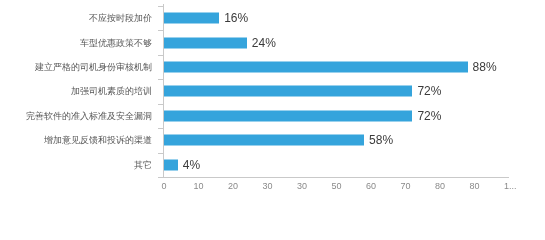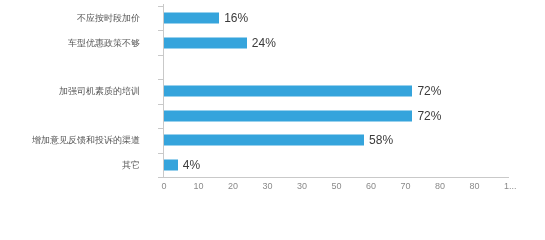--- a/index.html
+++ b/index.html
@@ -58,21 +58,21 @@
   }
   .bar-row {
     position: absolute;
     left: 0;
     height: 24.42px;
     width: 100%;
   }
   .cat-label {
     position: absolute;
     right: 100%;
-    margin-right: 24px;
+    margin-right: 12px;
     top: 50%;
     transform: translateY(-50%);
     white-space: nowrap;
     font-size: 9px;
     color: #555555;
     line-height: 1;
   }
   .bar {
     position: absolute;
     left: 0;
@@ -136,26 +136,32 @@
         <div class="bar-row" style="top: 0px; height: 24.4286px;">
           <span class="cat-label">不应按时段加价</span>
           <div class="bar" style="width: 55.2px; background: rgb(53, 164, 220);"></div>
           <span class="bar-value" style="left: 55.2px;">16%</span>
         </div>
         <div class="bar-row" style="top: 24.4286px; height: 24.4286px;">
           <span class="cat-label">车型优惠政策不够</span>
           <div class="bar" style="width: 82.8px; background: rgb(53, 164, 220);"></div>
           <span class="bar-value" style="left: 82.8px;">24%</span>
         </div>
+        <div class="bar-row" style="top: 48.8571px; height: 24.4286px;">
+          <span class="cat-label">建立严格的司机身份审核机制</span>
+          <div class="bar" style="width: 303.6px; background: rgb(53, 164, 220);"></div>
+          <span class="bar-value" style="left: 303.6px;">88%</span>
+        </div>
         <div class="bar-row" style="top: 73.2857px; height: 24.4286px;">
           <span class="cat-label">加强司机素质的培训</span>
           <div class="bar" style="width: 248.4px; background: rgb(53, 164, 220);"></div>
           <span class="bar-value" style="left: 248.4px;">72%</span>
         </div>
         <div class="bar-row" style="top: 97.7143px; height: 24.4286px;">
+          <span class="cat-label">完善软件的准入标准及安全漏洞</span>
           <div class="bar" style="width: 248.4px; background: rgb(53, 164, 220);"></div>
           <span class="bar-value" style="left: 248.4px;">72%</span>
         </div>
         <div class="bar-row" style="top: 122.143px; height: 24.4286px;">
           <span class="cat-label">增加意见反馈和投诉的渠道</span>
           <div class="bar" style="width: 200.1px; background: rgb(53, 164, 220);"></div>
           <span class="bar-value" style="left: 200.1px;">58%</span>
         </div>
         <div class="bar-row" style="top: 146.571px; height: 24.4286px;">
           <span class="cat-label">其它</span>

